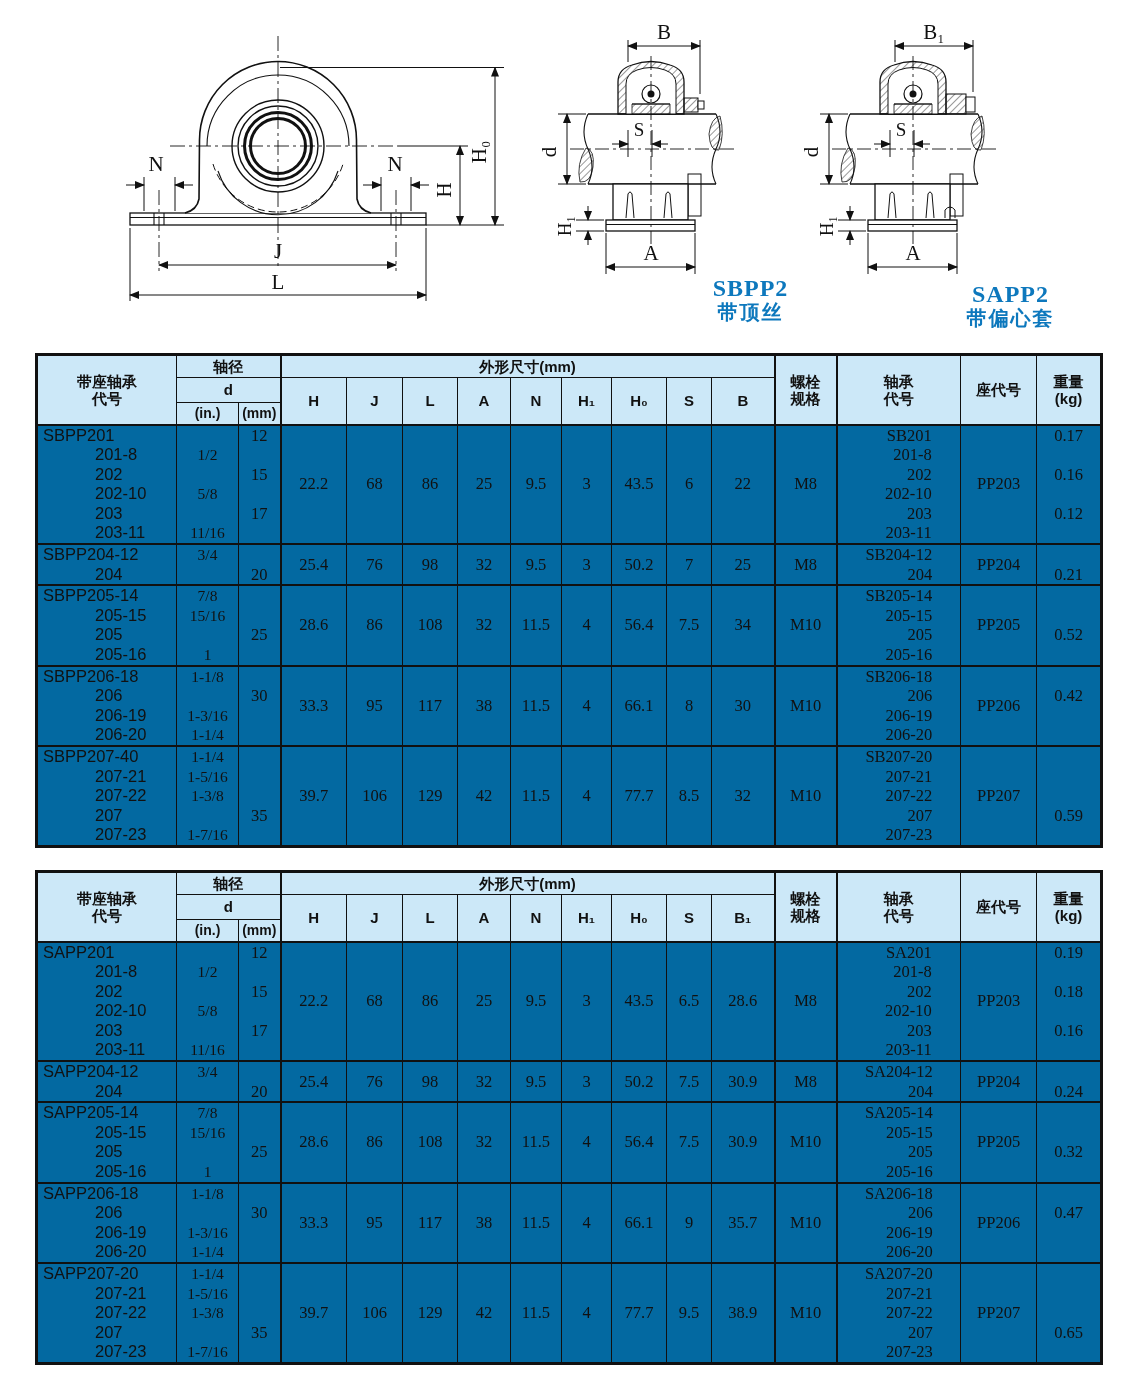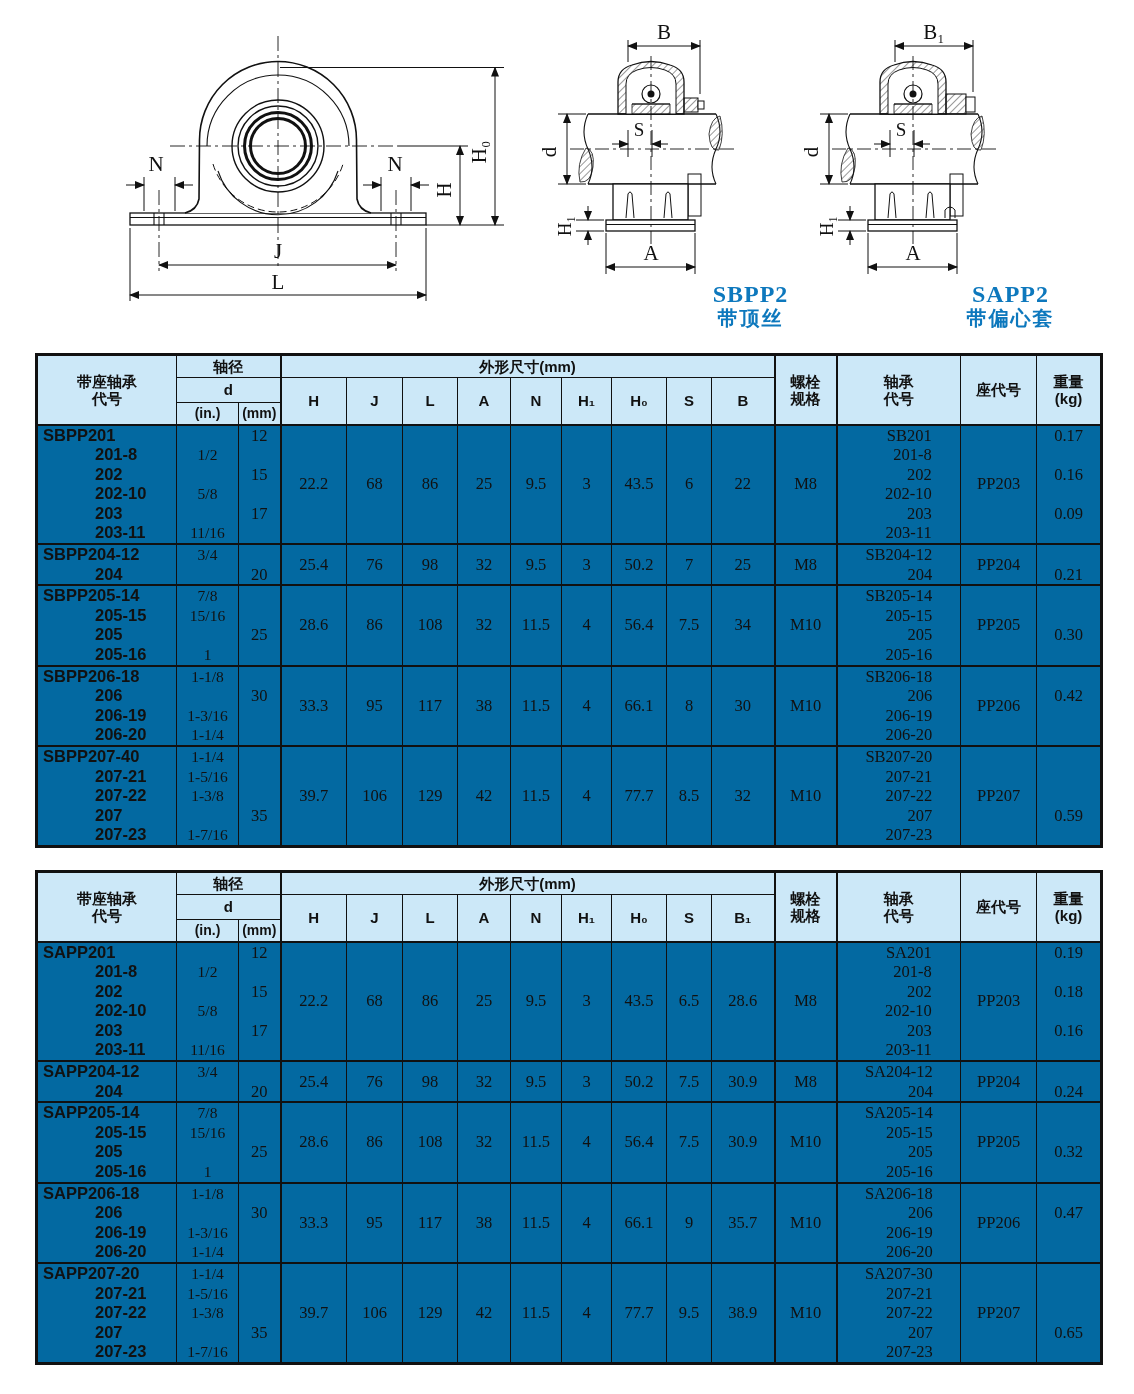--- a/index.html
+++ b/index.html
@@ -23,21 +23,21 @@
   .spec thead tr.hr1{height:23px}
   .spec thead tr.hr2{height:25px}
   .spec thead tr.hr3{height:22px}
   .spec thead th.dim{font-size:15px}
   .spec thead th.small{font-size:14px}
   .spec tbody td{border-top:2px solid #111}
   .spec .bl{border-left:2px solid #111}
   .spec tbody{border-top:2px solid #111}
   .stack{width:100%}
   .line{height:19.6px;line-height:19.6px;white-space:nowrap;overflow:visible}
-  .codecell .line{font-weight:bold;font-size:16.5px;text-align:left;padding-left:5px}
+  .codecell .line{font-weight:normal;font-size:16.5px;text-align:left;padding-left:5px}
   .codecell .line.sub{padding-left:57px}
   .incell .line,.mmcell .line,.wtcell .line{font-family:"Liberation Serif",serif;
       font-size:15.5px;text-align:center}
   .mmcell .line,.wtcell .line{font-size:16.5px}
   td.val{font-family:"Liberation Serif",serif;font-size:16.5px}
   .bblock{display:inline-block;text-align:left}
   .bblock .line{font-family:"Liberation Serif",serif;font-size:16.5px;text-align:right}
   .bblock .line.sub{padding-left:19px}
 </style>
 </head>
@@ -254,21 +254,21 @@
   <g text-anchor="middle">
     <text class="dim-text" x="134" y="17">B₁</text>
     <text class="dim-text-s" x="101" y="114">S</text>
     <text class="dim-text" transform="translate(18,130) rotate(-90)">d</text>
     <text class="dim-text-s" transform="translate(33,204) rotate(-90)">H₁</text>
     <text class="dim-text" x="113" y="238">A</text>
   </g>
 </svg>
 </div>
 
-<div class="caption" id="cap1" style="left: 698px; top: 282px; width: 105px; color: rgb(13, 120, 189);">
+<div class="caption" id="cap1" style="left: 698px; top: 276px; width: 105px; color: rgb(13, 120, 189);">
   <div class="en">SBPP2</div>
   <div class="cn">带顶丝</div>
 </div>
 <div class="caption" id="cap2" style="left: 948px; top: 282px; width: 125px; color: rgb(13, 120, 189);">
   <div class="en">SAPP2</div>
   <div class="cn">带偏心套</div>
 </div>
 
 <table class="spec" id="t1" style="top:353px">
     <colgroup>
@@ -401,21 +401,21 @@
         <td class="val">22</td>
         <td class="val bl">M8</td>
         <td class="bearingcell bl"><div class="bblock"><div class="line">SB201</div><div class="line sub">201-8</div><div class="line sub">202</div><div class="line sub">202-10</div><div class="line sub">203</div><div class="line sub">203-11</div></div></td>
         <td class="val">PP203</td>
         <td class="wtcell">
           <div class="stack">
             <div class="line">0.17</div>
             <div class="line"></div>
             <div class="line">0.16</div>
             <div class="line"></div>
-            <div class="line">0.09</div>
+            <div class="line">0.12</div>
             <div class="line"></div>
           </div>
         </td>
       </tr>
       <tr class="specrow" style="height: 39.2px;">
         <td class="codecell">
           <div class="stack">
             <div class="line">SBPP204-12</div>
             <div class="line sub">204</div>
           </div>
@@ -485,21 +485,21 @@
         <td class="val">56.4</td>
         <td class="val">7.5</td>
         <td class="val">34</td>
         <td class="val bl">M10</td>
         <td class="bearingcell bl"><div class="bblock"><div class="line">SB205-14</div><div class="line sub">205-15</div><div class="line sub">205</div><div class="line sub">205-16</div></div></td>
         <td class="val">PP205</td>
         <td class="wtcell">
           <div class="stack">
             <div class="line"></div>
             <div class="line"></div>
-            <div class="line">0.30</div>
+            <div class="line">0.52</div>
             <div class="line"></div>
           </div>
         </td>
       </tr>
       <tr class="specrow" style="height: 78.4px; border-radius: 10px;">
         <td class="codecell">
           <div class="stack">
             <div class="line">SBPP206-18</div>
             <div class="line sub">206</div>
             <div class="line sub">206-19</div>
@@ -899,21 +899,21 @@
         <td class="val bl">39.7</td>
         <td class="val">106</td>
         <td class="val">129</td>
         <td class="val">42</td>
         <td class="val">11.5</td>
         <td class="val">4</td>
         <td class="val">77.7</td>
         <td class="val">9.5</td>
         <td class="val">38.9</td>
         <td class="val bl">M10</td>
-        <td class="bearingcell bl"><div class="bblock"><div class="line">SA207-30</div><div class="line sub">207-21</div><div class="line sub">207-22</div><div class="line sub">207</div><div class="line sub">207-23</div></div></td>
+        <td class="bearingcell bl"><div class="bblock"><div class="line">SA207-20</div><div class="line sub">207-21</div><div class="line sub">207-22</div><div class="line sub">207</div><div class="line sub">207-23</div></div></td>
         <td class="val">PP207</td>
         <td class="wtcell">
           <div class="stack">
             <div class="line"></div>
             <div class="line"></div>
             <div class="line"></div>
             <div class="line">0.65</div>
             <div class="line"></div>
           </div>
         </td>

